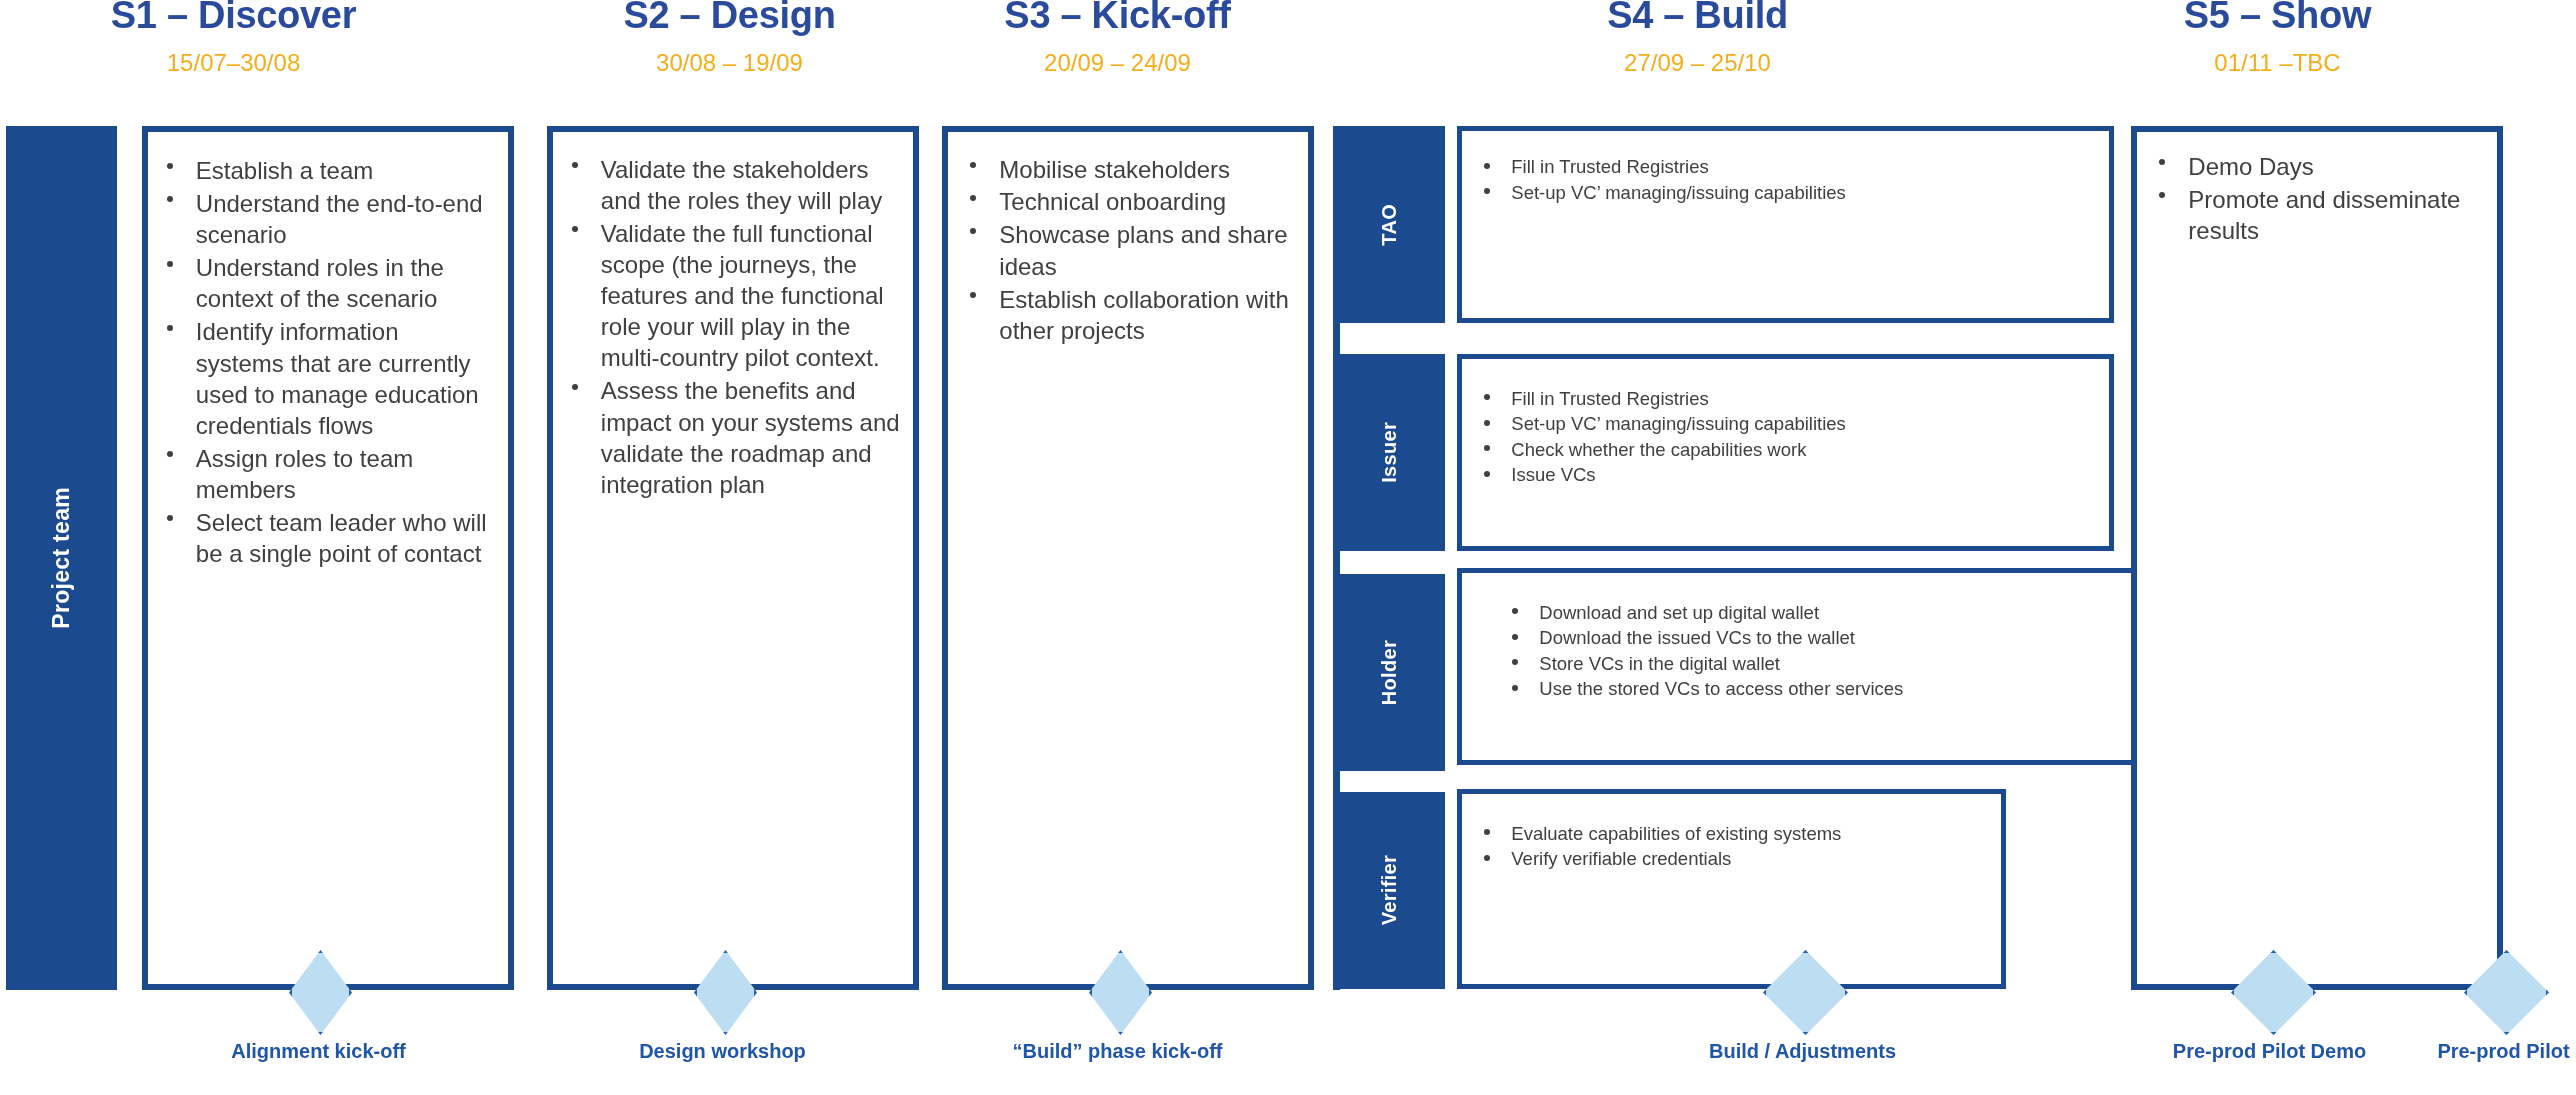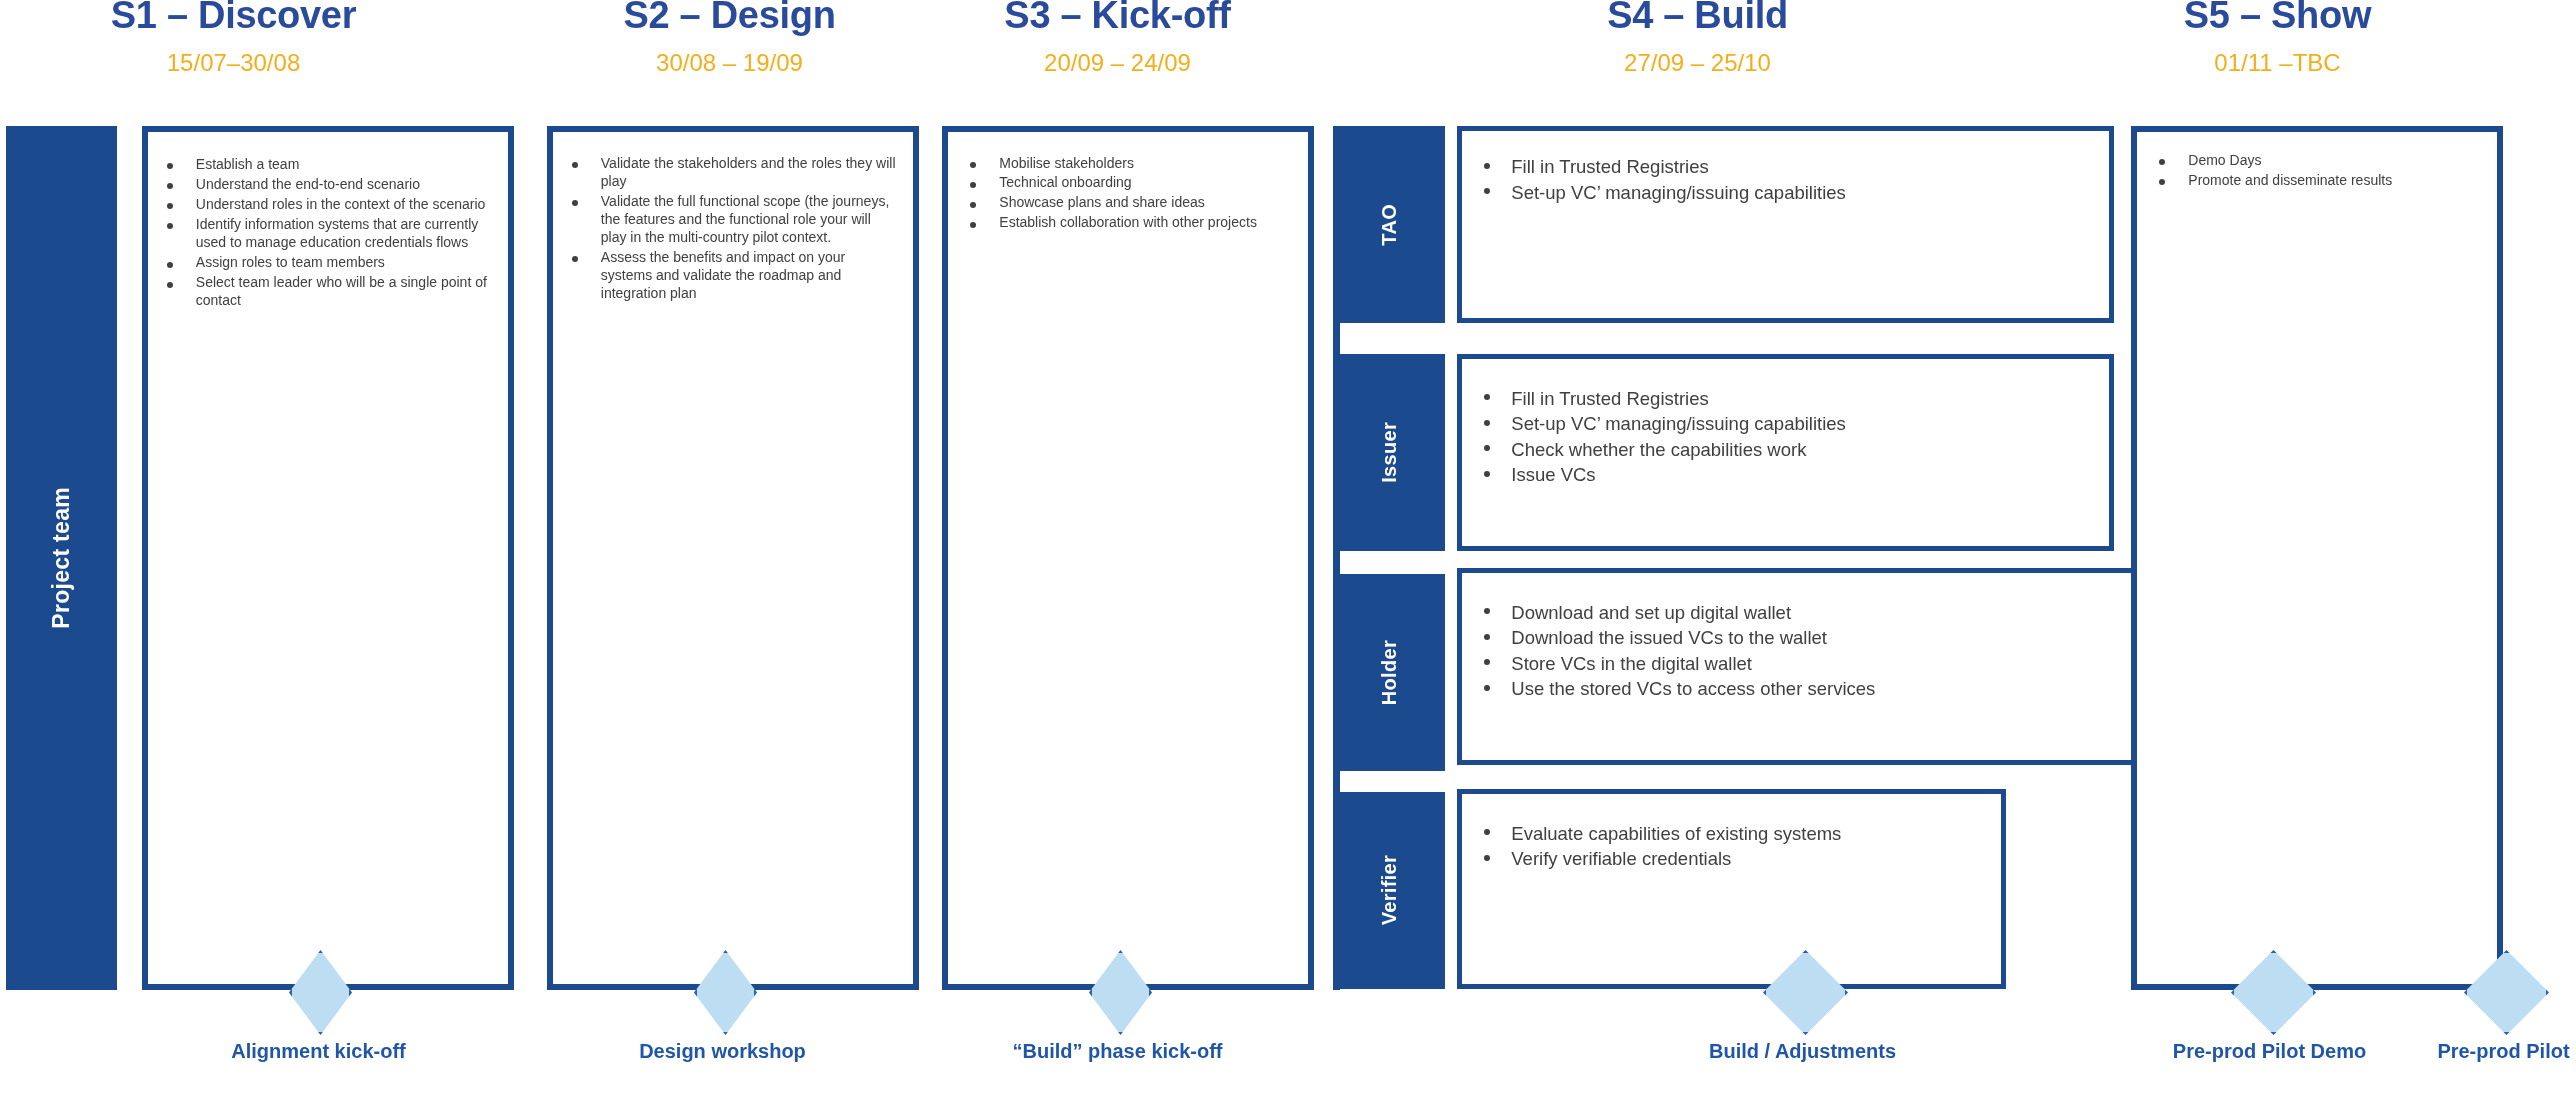--- a/index.html
+++ b/index.html
@@ -33,21 +33,21 @@
   
   .phase-box{
     position:absolute;background:#ffffff;
     border:6.6px solid #1B4A8E;box-sizing:border-box;
   }
 
   ul.bullets{
     list-style:none;margin:0;padding:0;
   }
   ul.bullets li{
-    position:relative;color:#404040;font-size:14px;line-height:1.30;
+    position:relative;color:#404040;font-size:24px;line-height:1.30;
     padding-left:37px;margin:0 0 1.8px 0;
   }
   ul.bullets li:before{
     content:"";position:absolute;left:7.8px;top:8.4px;
     width:6px;height:6px;border-radius:50%;background:#404040;
   }
 
   
   .role-tab{
     position:absolute;background:#1B4A8E;color:#ffffff;
@@ -162,21 +162,21 @@
       <li>Fill in Trusted Registries</li>
       <li>Set-up VC’ managing/issuing capabilities</li>
       <li>Check whether the capabilities work</li>
       <li>Issue VCs</li>
     </ul>
   </div>
 
   <div class="role-tab" style="left:1334px;top:574px;width:111px;height:197px;">
     <span>Holder</span>
   </div>
-  <div class="role-box" style="left:1457px;top:568px;width:791px;height:197px;">
+  <div class="role-box" style="left:1457px;top:568px;width:791px;height:197px;padding-left:28px;">
     <ul class="bullets" style="margin:27.5px 12px 0 14.3px;">
       <li>Download and set up digital wallet</li>
       <li>Download the issued VCs to the wallet</li>
       <li>Store VCs in the digital wallet</li>
       <li>Use the stored VCs to access other services</li>
     </ul>
   </div>
 
   <div class="role-tab" style="left:1334px;top:792px;width:111px;height:197px;">
     <span>Verifier</span>

